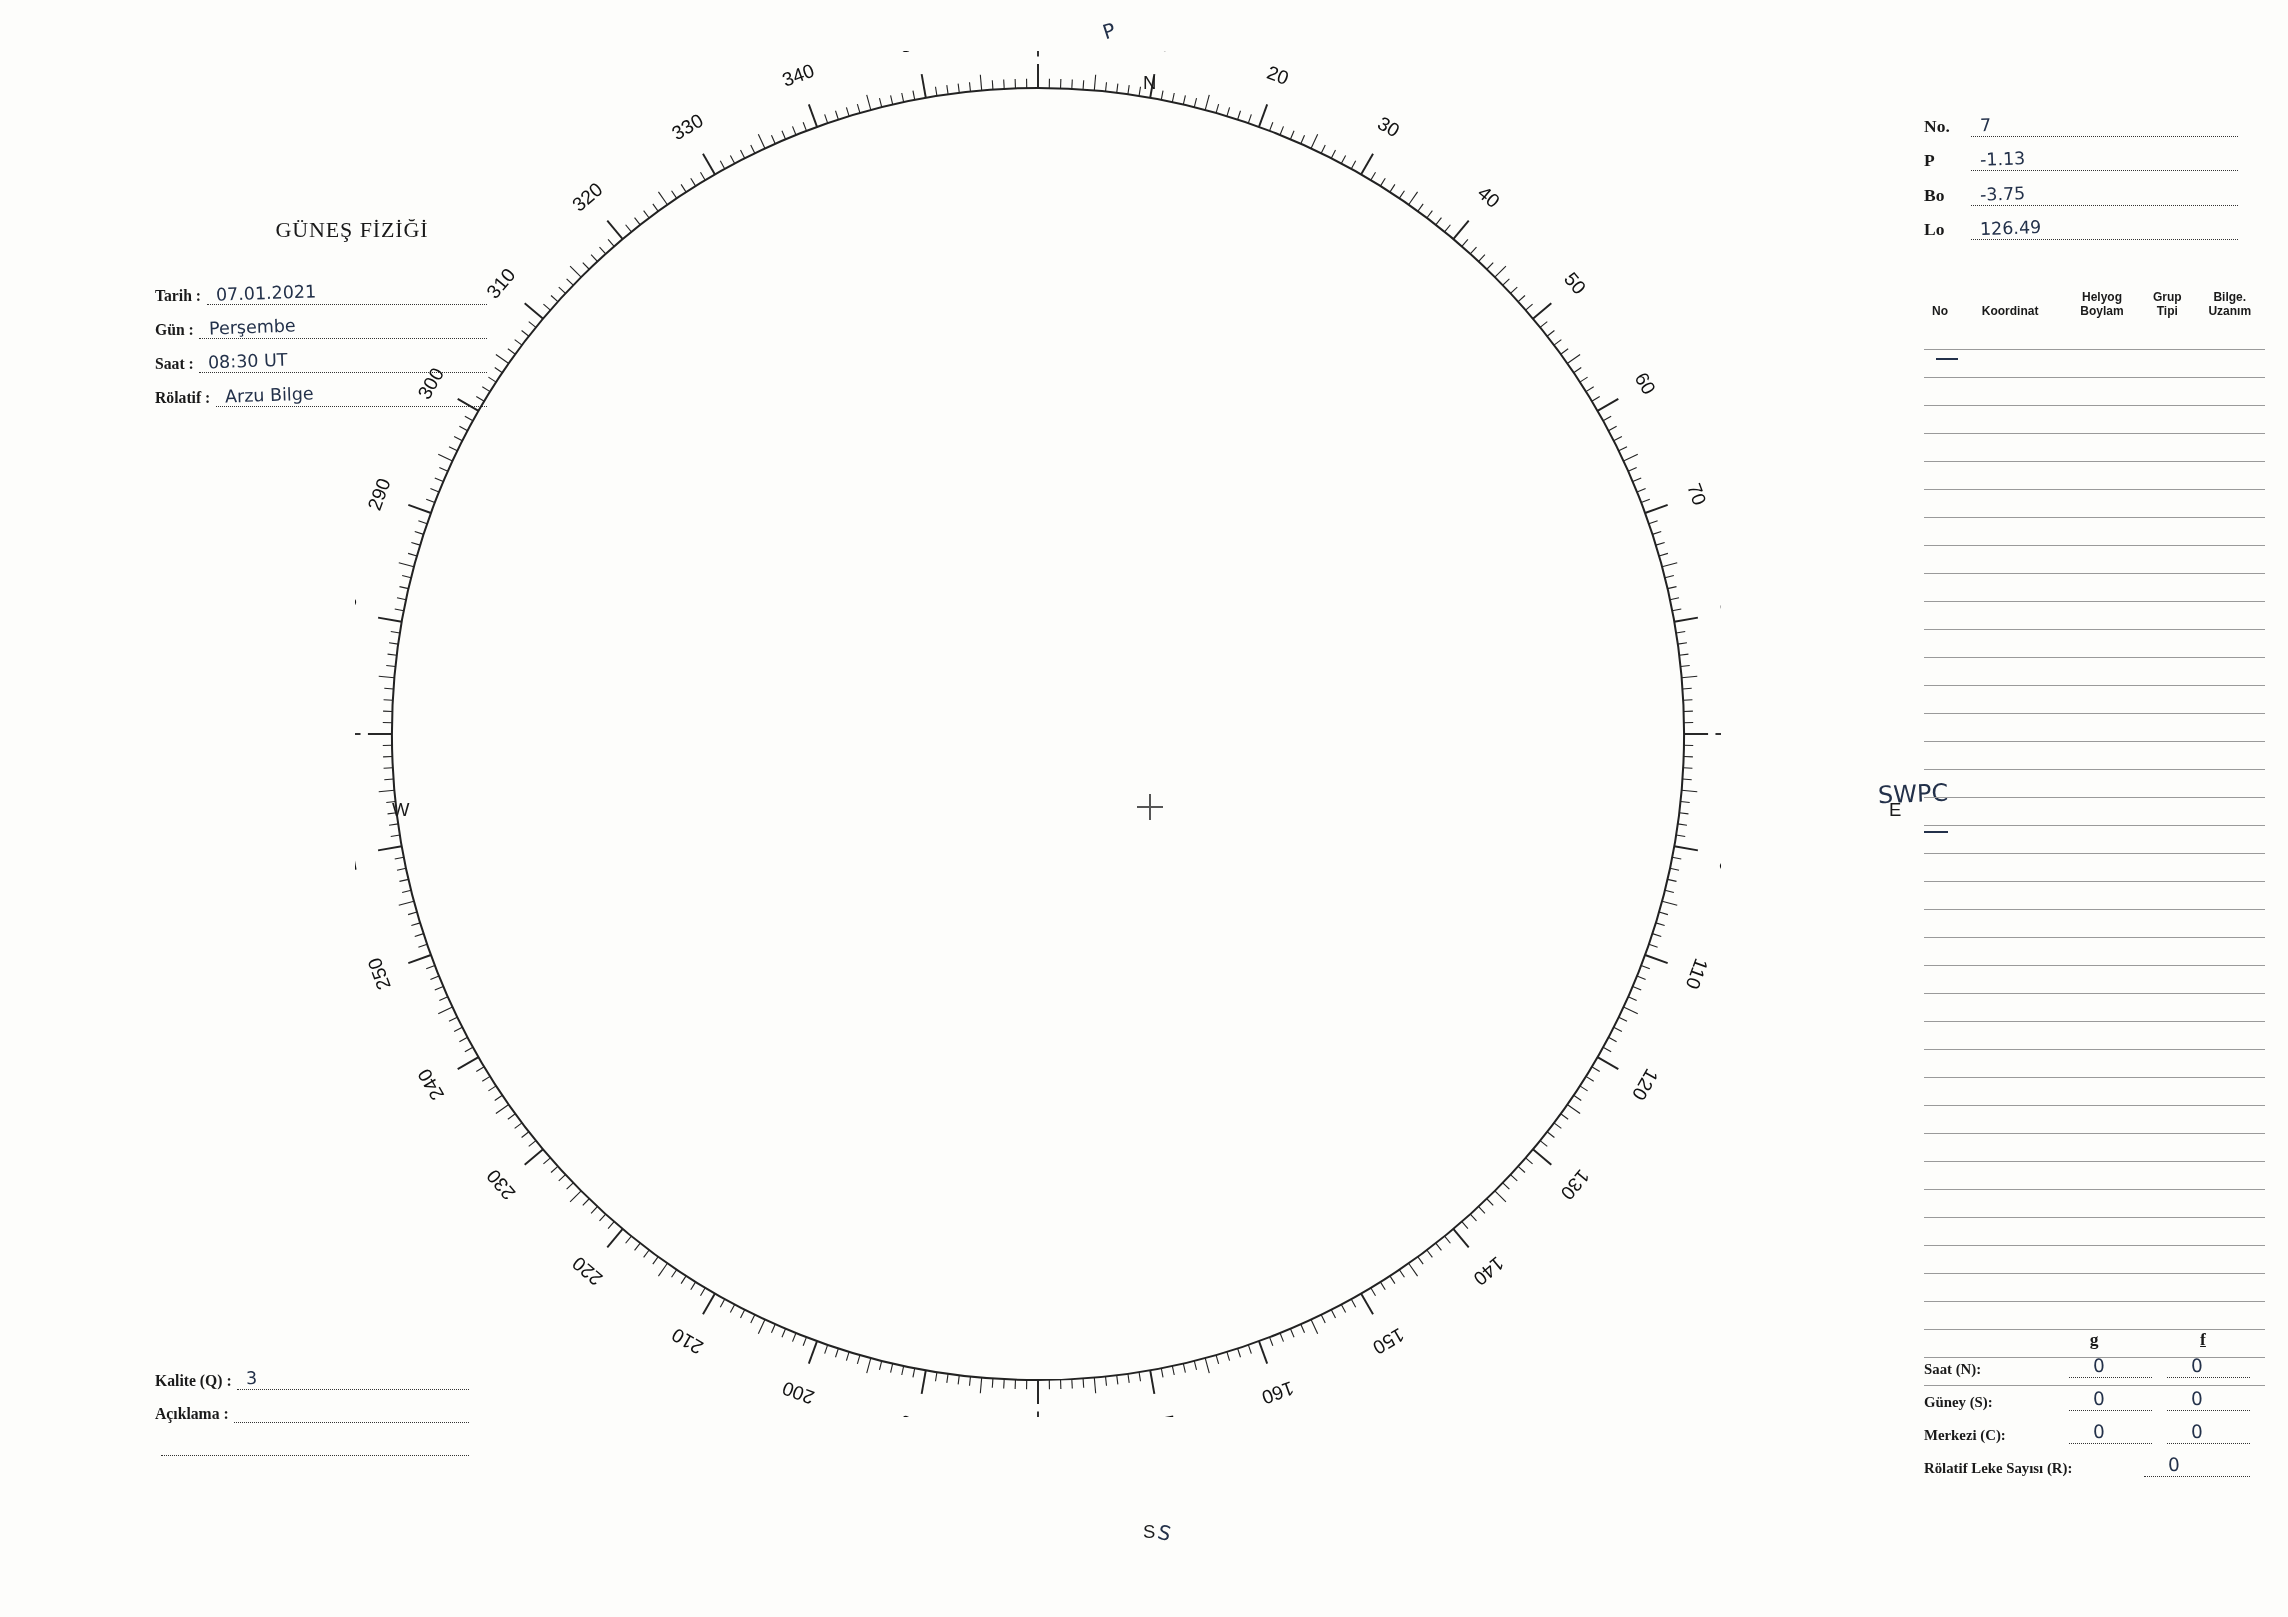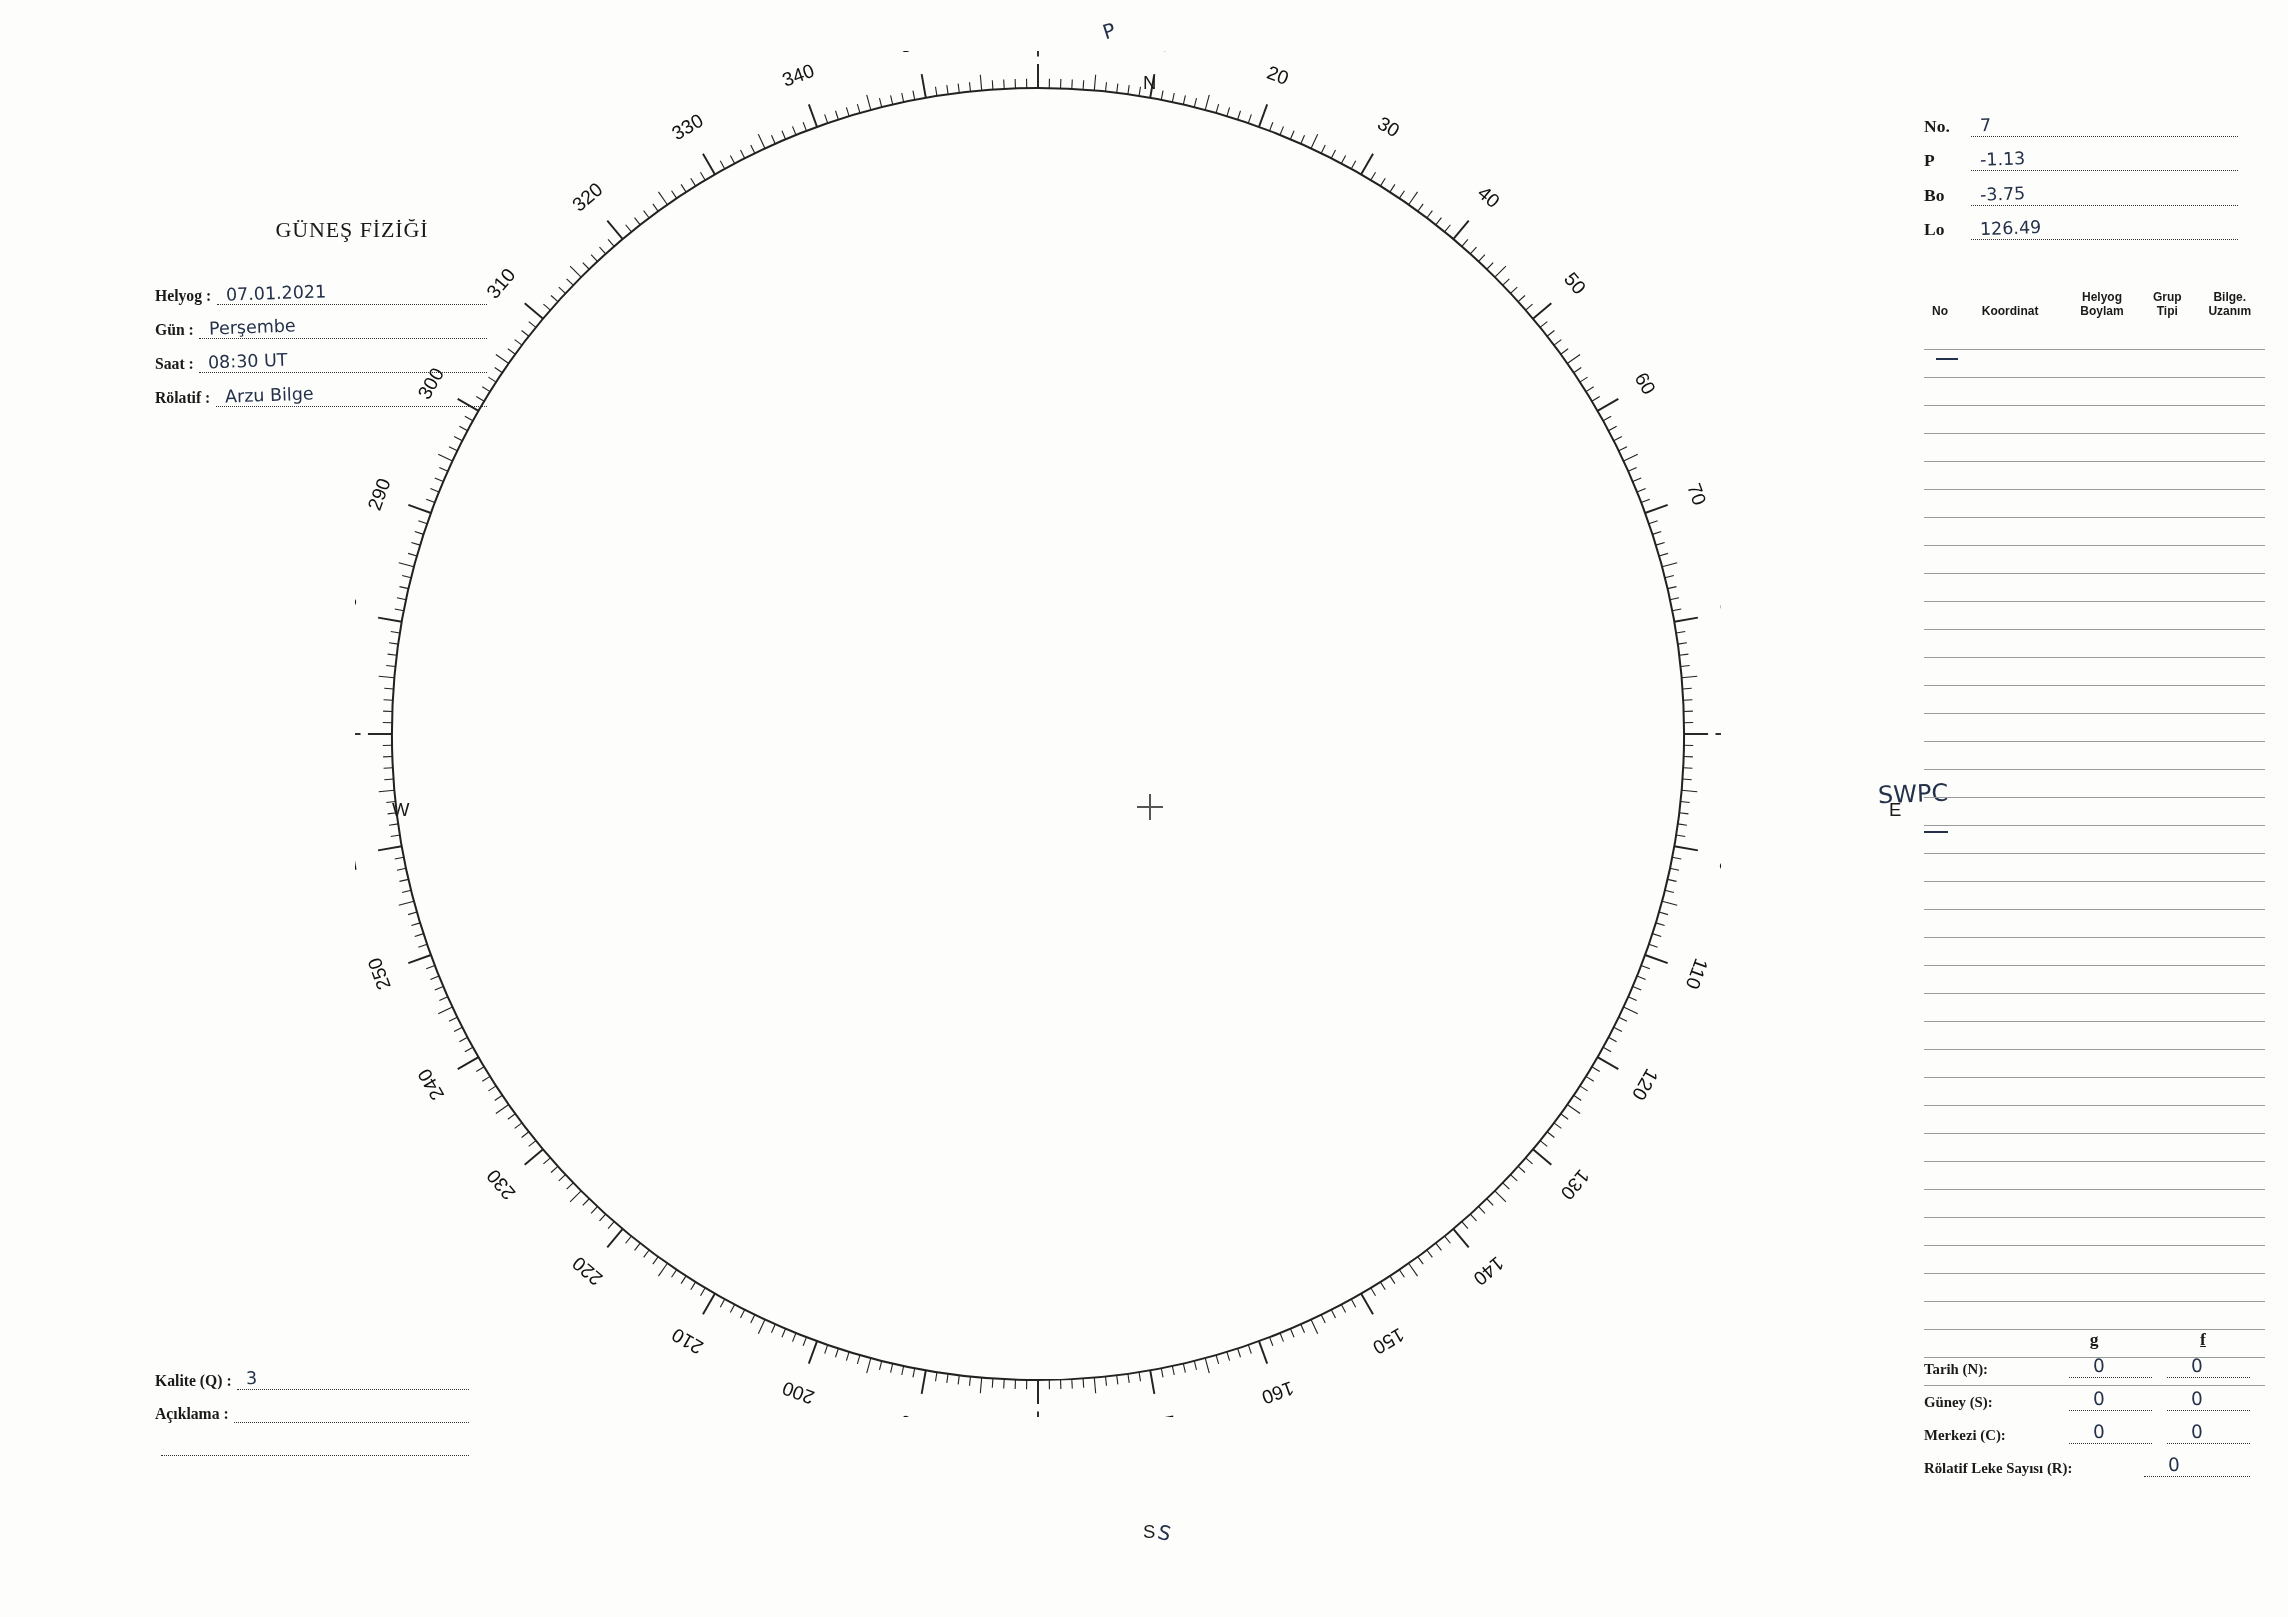--- a/index.html
+++ b/index.html
@@ -121,21 +121,21 @@
 </style>
 </head>
 <body>
 
 <div class="sheet">
 
   <div class="title-sf">GÜNEŞ FİZİĞİ</div>
 
   <div class="fields">
     <div class="frow">
-      <span class="lbl">Helyog :</span>
+      <span class="lbl">Tarih :</span>
       <span class="dots">
         <span class="hw">07.01.2021</span>
       </span>
     </div>
     <div class="frow">
       <span class="lbl">Gün :</span>
       <span class="dots">
         <span class="hw">Perşembe</span>
       </span>
     </div>
@@ -904,21 +904,21 @@
     </table>
   </div>
   <div class="rt-dash"></div>
 
   <div class="gf">
     <div class="head">
       <span>g</span>
       <span>f</span>
     </div>
     <div class="grow">
-      <span class="lbl">Tarih (N):</span>
+      <span class="lbl">Saat (N):</span>
       <span class="cell">
         <span class="hw">0</span>
       </span>
       <span class="cell">
         <span class="hw">0</span>
       </span>
     </div>
     <div class="grow">
       <span class="lbl">Güney (S):</span>
       <span class="cell">

